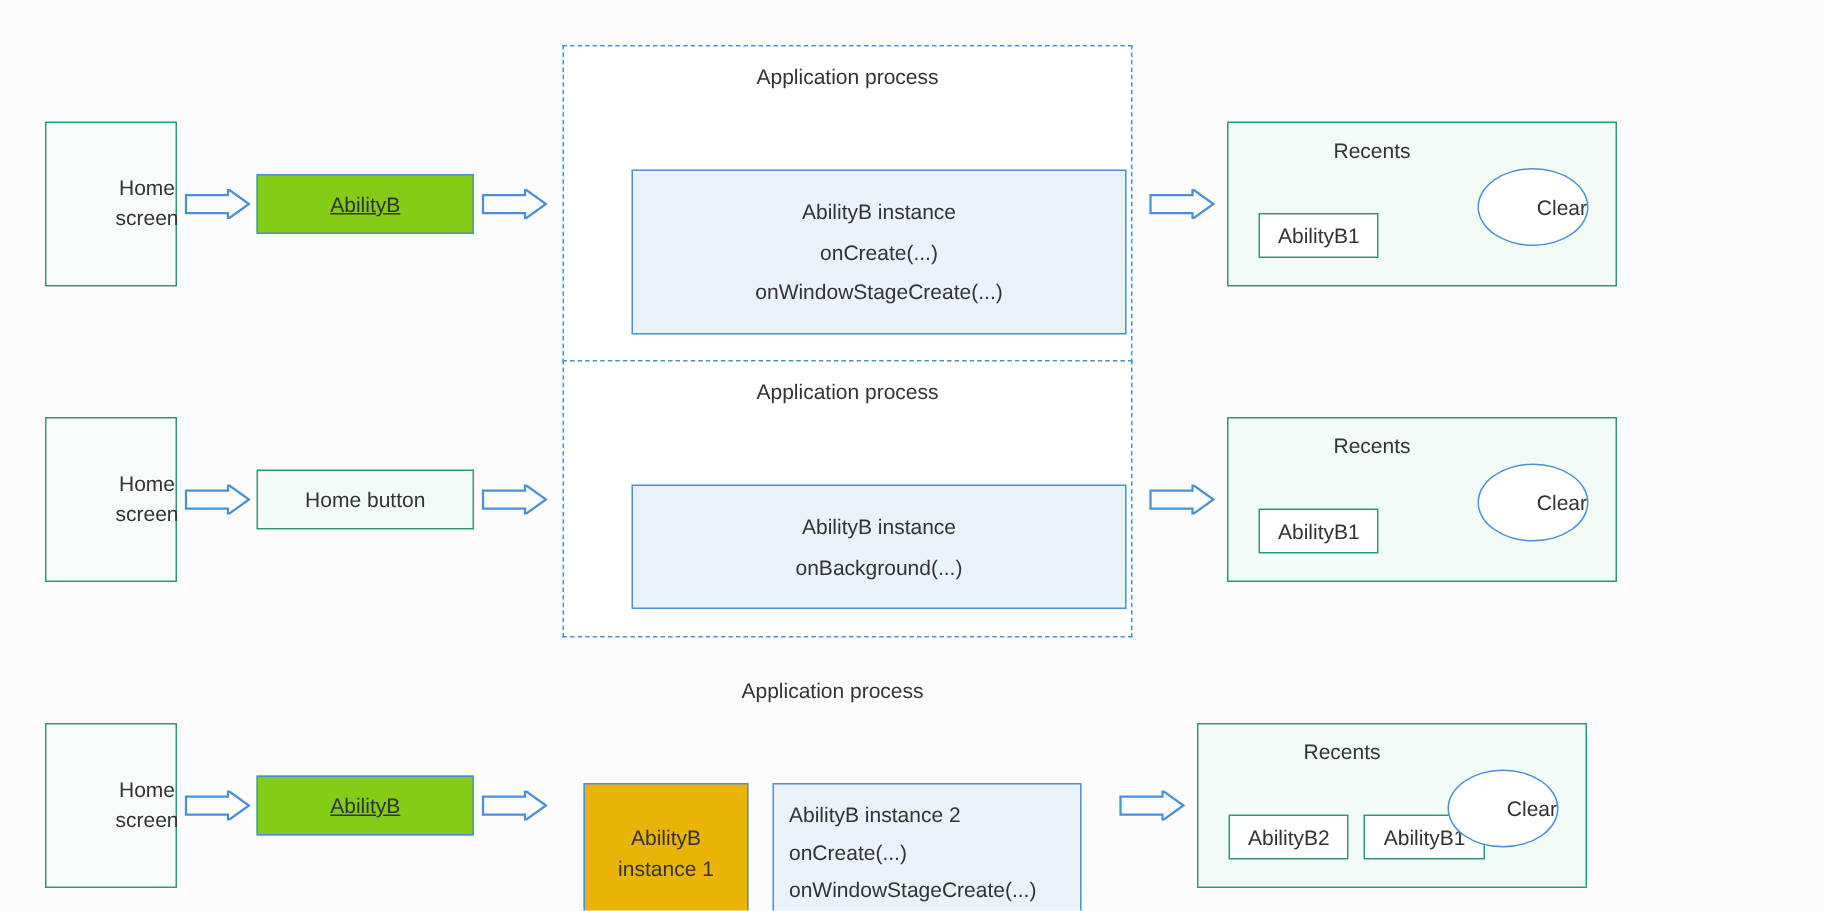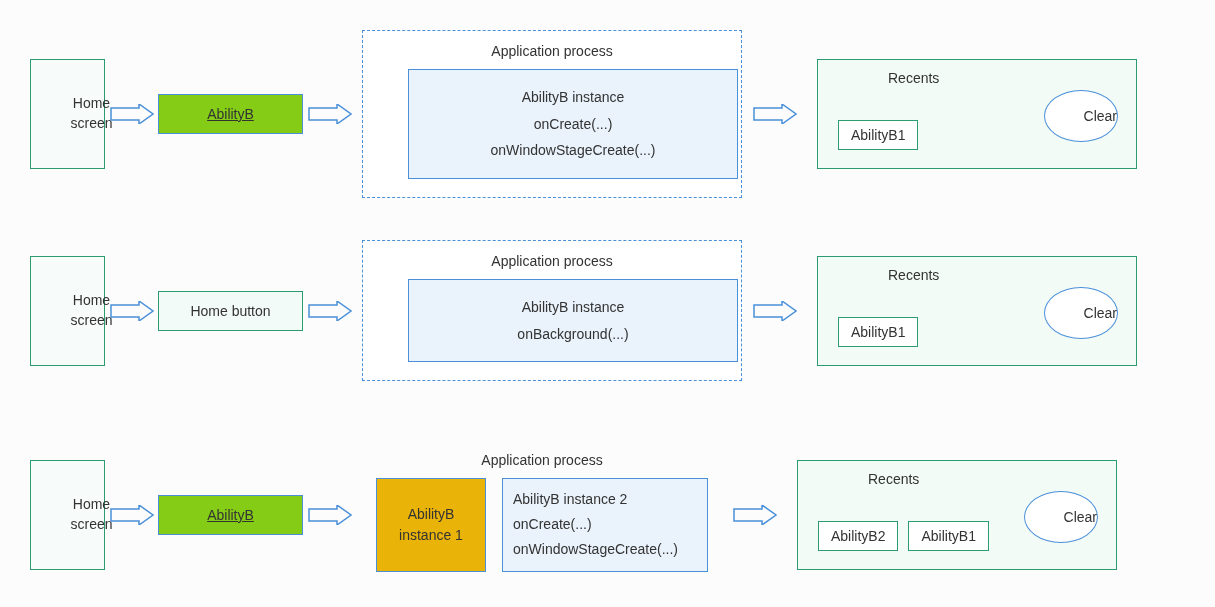--- a/index.html
+++ b/index.html
@@ -15,21 +15,21 @@
     position: relative;
   }
   .row {
     position: absolute;
     left: 0;
     display: flex;
     align-items: center;
   }
   
   .home-screen {
-    width: 75px;
+    width: 88px;
     height: 110px;
     border: 1.5px solid #2a9c6f;
     background: #f7fcfa;
     display: flex;
     align-items: center;
     justify-content: center;
     text-align: center;
     line-height: 1.4;
     margin-left: 30px;
     flex-shrink: 0;
@@ -58,20 +58,21 @@
   .action-green { border-color: #2a9c6f; background: #f2fbf7; }
   
   .process-container {
     width: 380px;
     flex-shrink: 0;
     display: flex;
     flex-direction: column;
     align-items: center;
     padding: 12px 14px 18px 14px;
     margin: 0 6px;
+    gap: 44px;
   }
   .dashed-border { border: 1.5px dashed #4a90d9; background: #fff; }
   .plain-border  { border: none; background: transparent; }
   .process-title { margin-bottom: 10px; }
   .instance-box {
     border: 1.5px solid #4a90d9;
     background: #eaf2fb;
     display: flex;
     flex-direction: column;
     align-items: center;
@@ -102,27 +103,27 @@
     display: flex;
     flex-direction: column;
     align-items: flex-start;
     justify-content: center;
     padding: 8px 10px;
     line-height: 1.8;
     text-align: center;
   }
   
   .recents {
-    width: 320px;
+    width: 260px;
     height: 110px;
     border: 1.5px solid #2a9c6f;
     background: #f2fbf6;
     position: relative;
     flex-shrink: 0;
-    margin-left: 16px;
+    margin-left: 4px;
   }
   .recents-title {
     position: absolute;
     top: 10px;
     left: 70px;
   }
   .recents-items {
     position: absolute;
     bottom: 18px;
     left: 20px;

